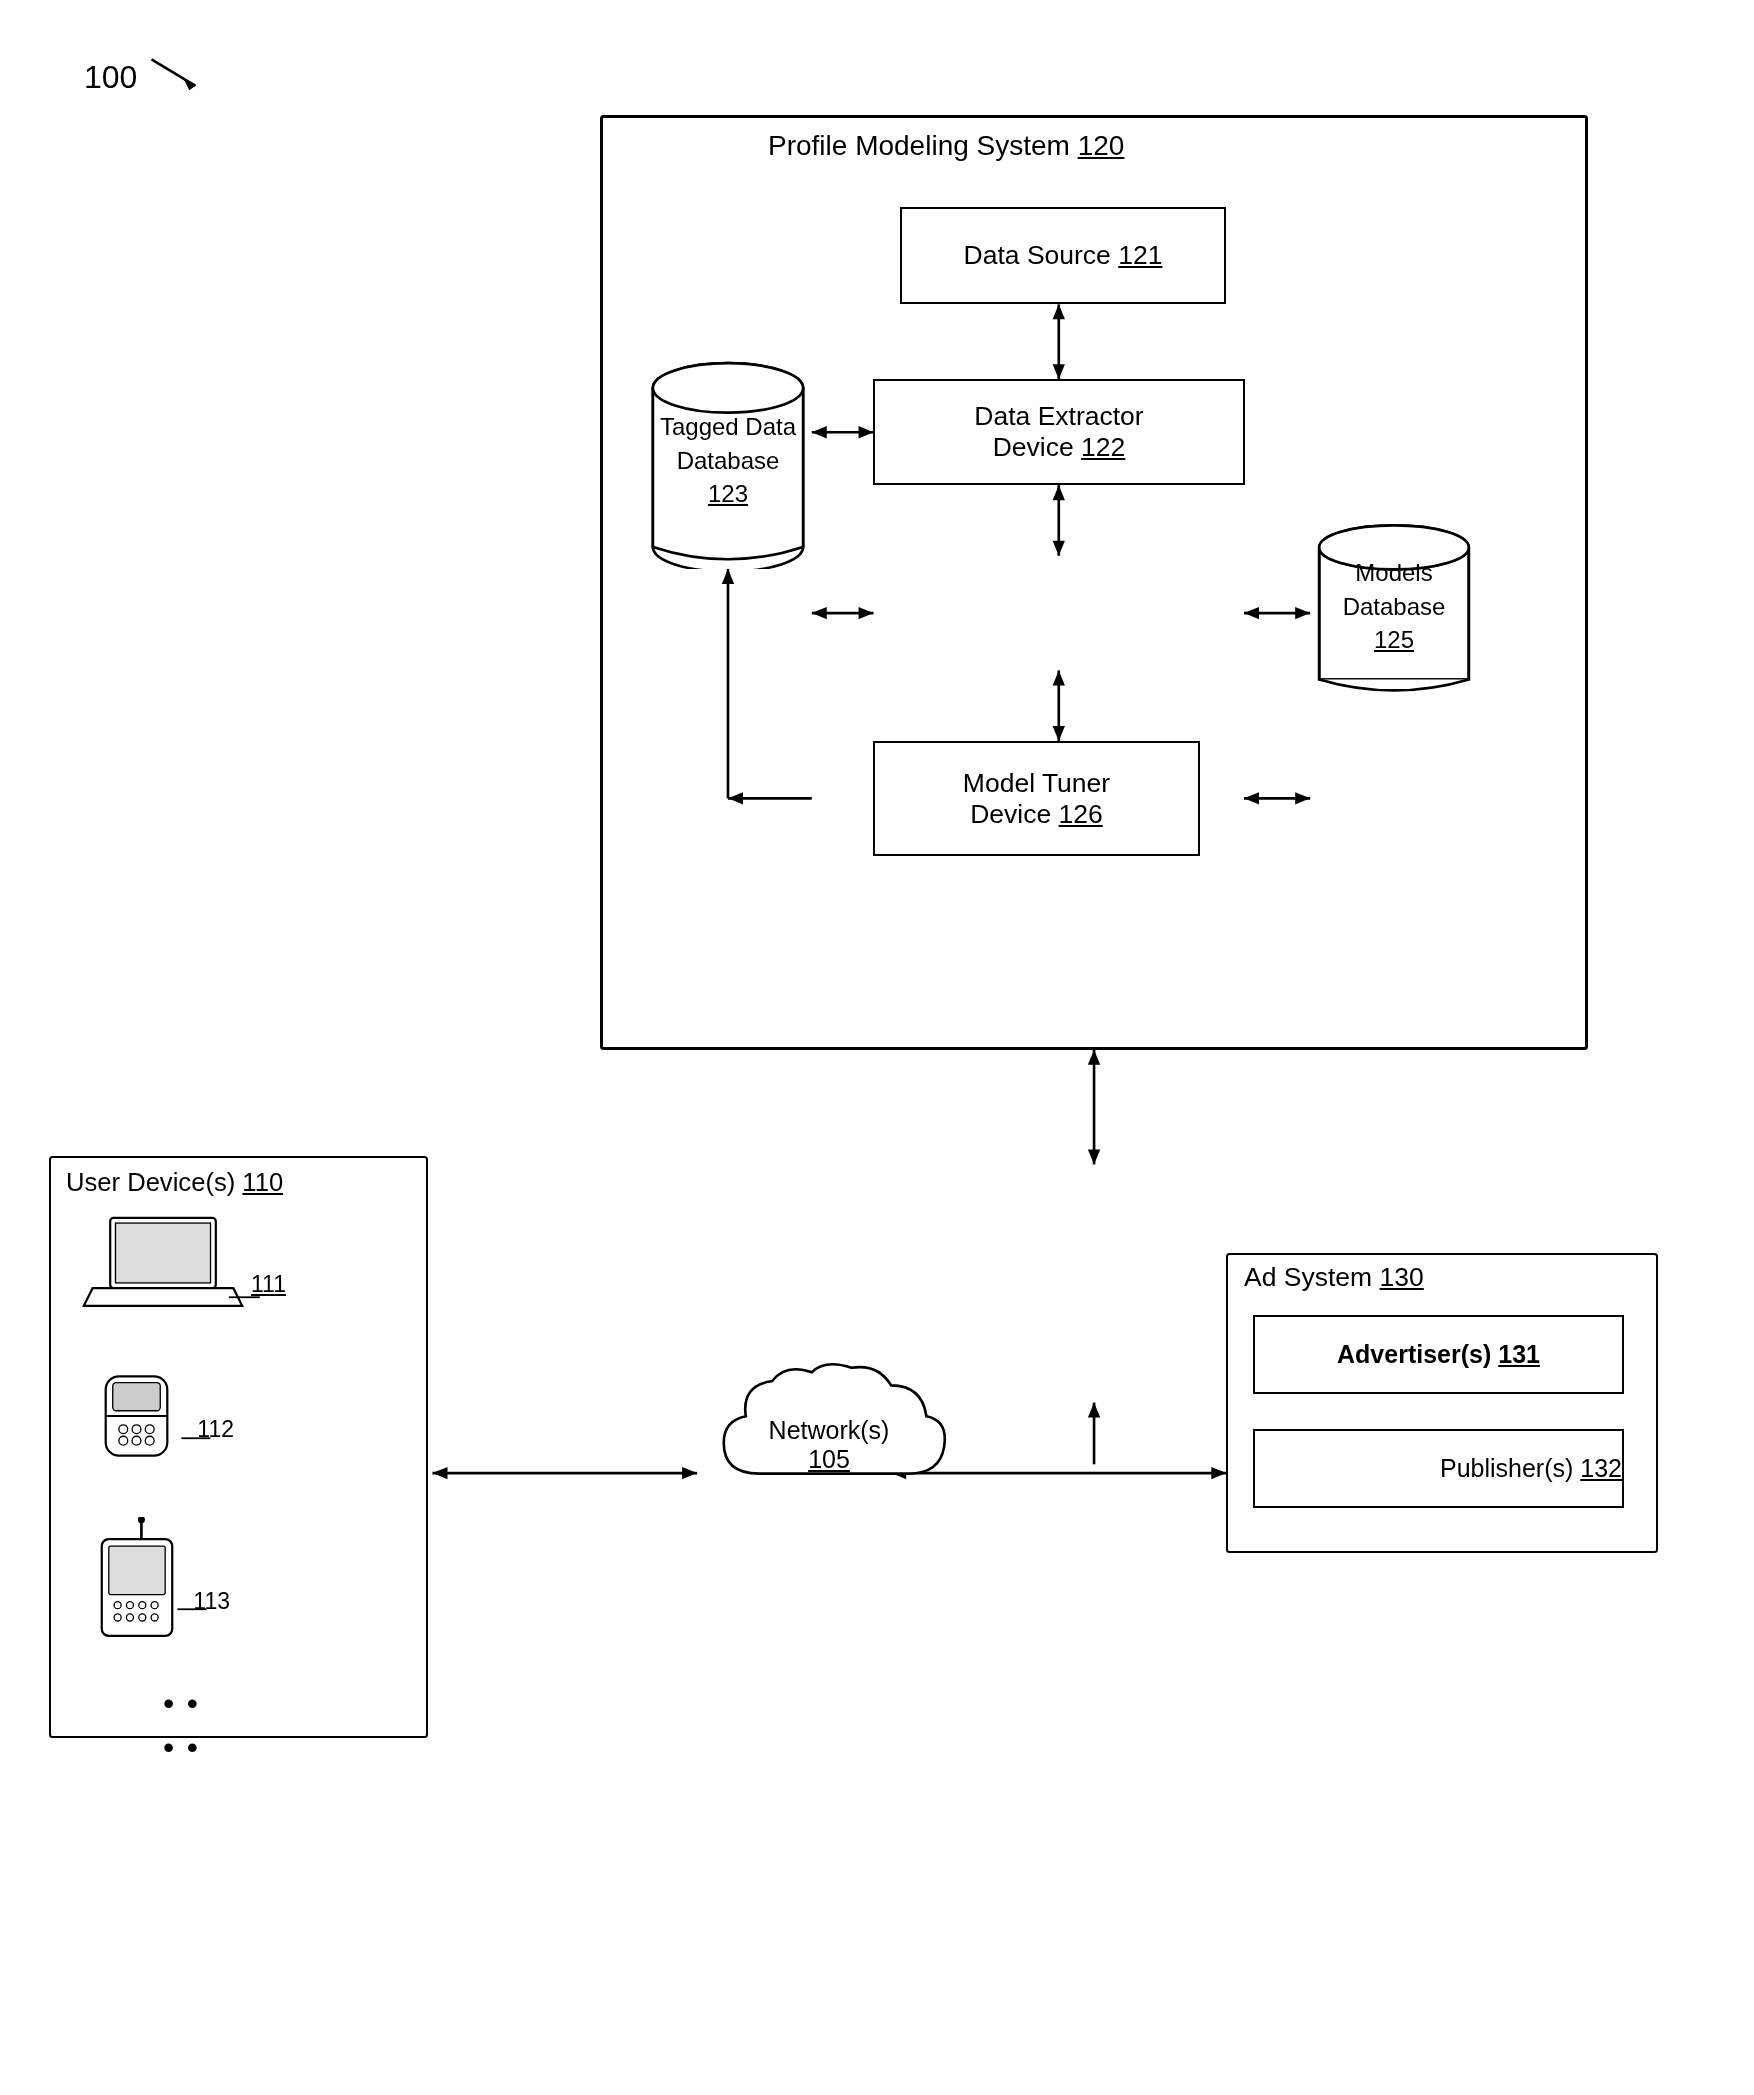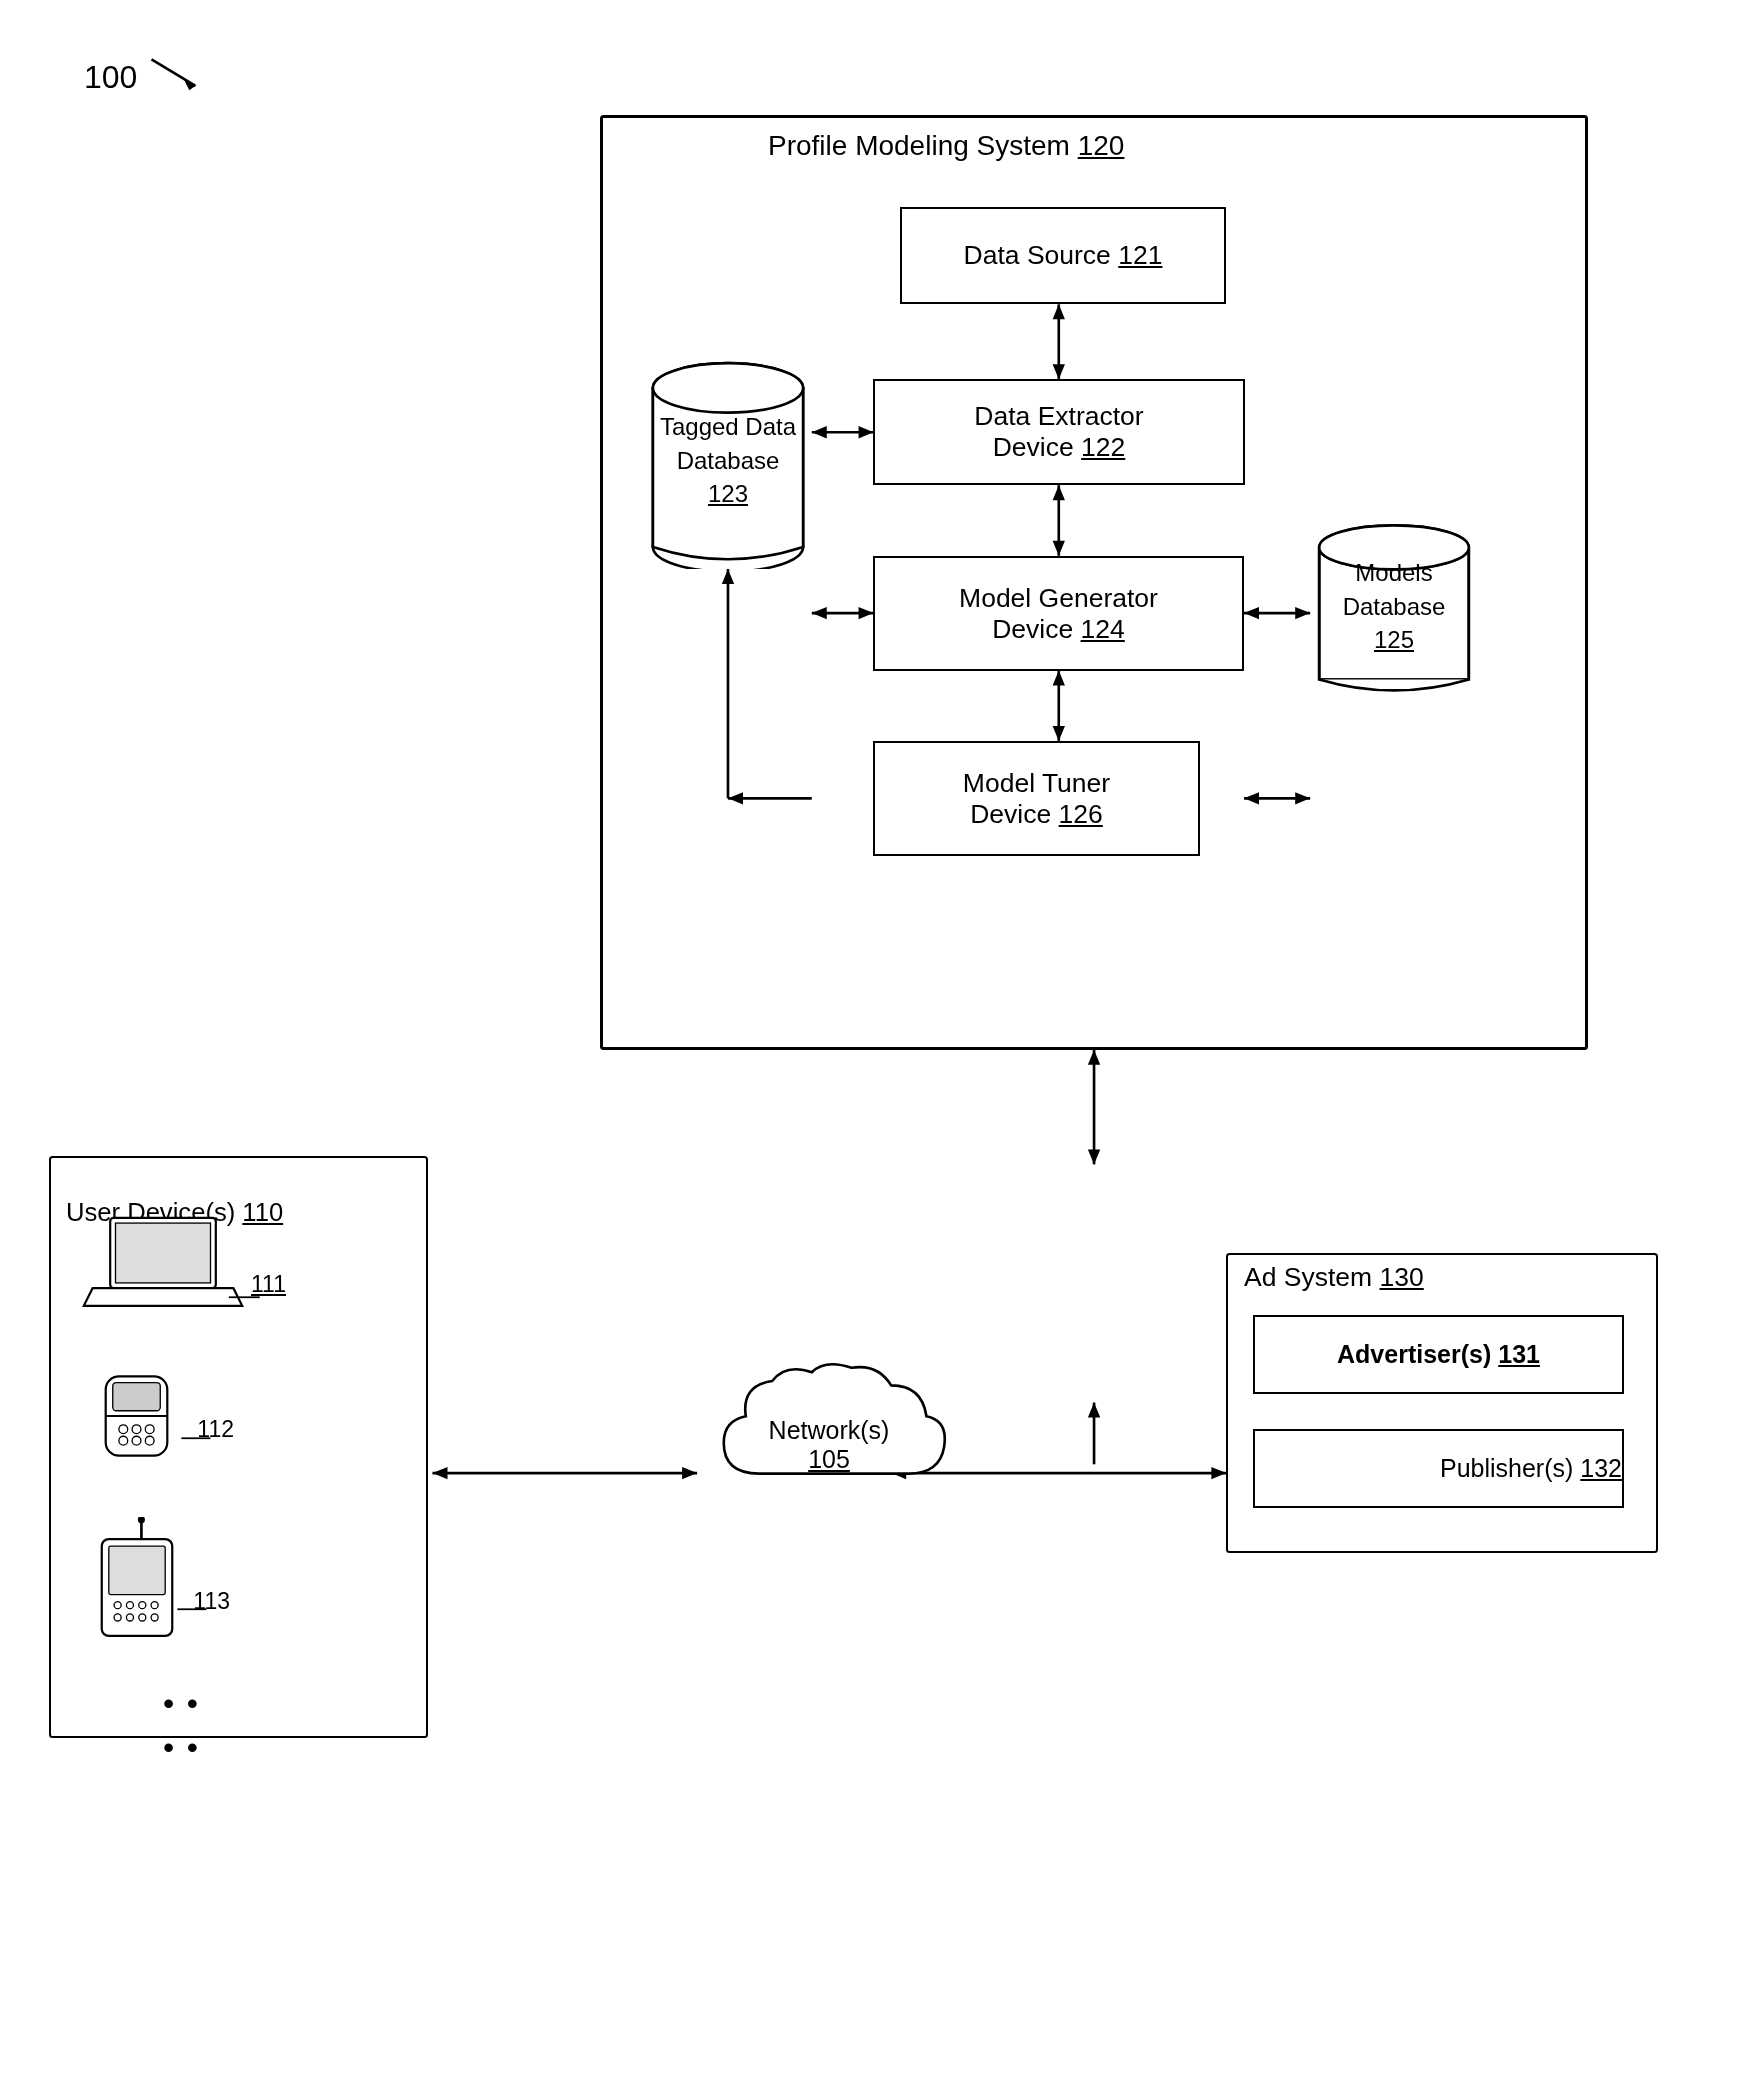--- a/index.html
+++ b/index.html
@@ -228,26 +228,20 @@
 
       <path d="M 10 215 Q 95 243 180 215" fill="white" stroke="#000" stroke-width="3"></path>
     </svg>
     <div style="position:absolute; top:53px; left:0; width:168px; text-align:center; font-size:24px; line-height:1.4;">
       <div>Tagged Data</div>
       <div>Database</div>
       <div class="underline">123</div>
     </div>
   </div>
 
-  <div class="mgd-box">
-    <div style="text-align:center;">
-      <div><span>Model Generator</span></div>
-      <div><span>Device</span> <span class="underline">124</span></div>
-    </div>
-  </div>
 
   <div class="mdb-cylinder">
     <svg width="168" height="176" viewBox="0 0 190 200">
       <rect x="10" y="30" width="170" height="150" fill="white" stroke="#000" stroke-width="3"></rect>
       <ellipse cx="95" cy="30" rx="85" ry="25" fill="white" stroke="#000" stroke-width="3"></ellipse>
       <line x1="10" y1="30" x2="10" y2="180" stroke="#000" stroke-width="3"></line>
       <line x1="180" y1="30" x2="180" y2="180" stroke="#000" stroke-width="3"></line>
       <ellipse cx="95" cy="30" rx="85" ry="25" fill="white" stroke="#000" stroke-width="3"></ellipse>
       <path d="M 10 180 Q 95 205 180 180" fill="white" stroke="#000" stroke-width="3"></path>
     </svg>
@@ -324,21 +318,21 @@
     <svg width="247" height="141" viewBox="0 0 280 160">
       <path d="M 60 130 Q 20 130 20 95 Q 20 70 45 65 Q 40 30 75 25 Q 90 5 120 15 Q 135 0 165 10 Q 195 5 210 30 Q 245 30 250 65 Q 275 70 270 100 Q 265 130 230 130 Z" fill="white" stroke="#000" stroke-width="3"></path>
     </svg>
     <div style="position:absolute; top:57px; left:35px; font-size:25px; text-align:center; width:176px;">
       <div>Network(s)</div>
       <div class="underline">105</div>
     </div>
   </div>
 
   <div class="ud-box"></div>
-  <div style="position:absolute; top:1198px; left:66px; font-size:25.6px;">
+  <div style="position:absolute; top:1168px; left:66px; font-size:25.6px;">
     <span>User Device(s)</span>
     <span> </span><span class="underline">110</span>
   </div>
 
   <div style="position:absolute; top:1209px; left:75px;">
     <svg width="176" height="132" viewBox="0 0 200 150">
 
       <rect x="40" y="10" width="120" height="80" rx="4" fill="white" stroke="#000" stroke-width="2.5"></rect>
       <rect x="46" y="16" width="108" height="68" fill="#ddd" stroke="#000" stroke-width="1.5"></rect>
 

